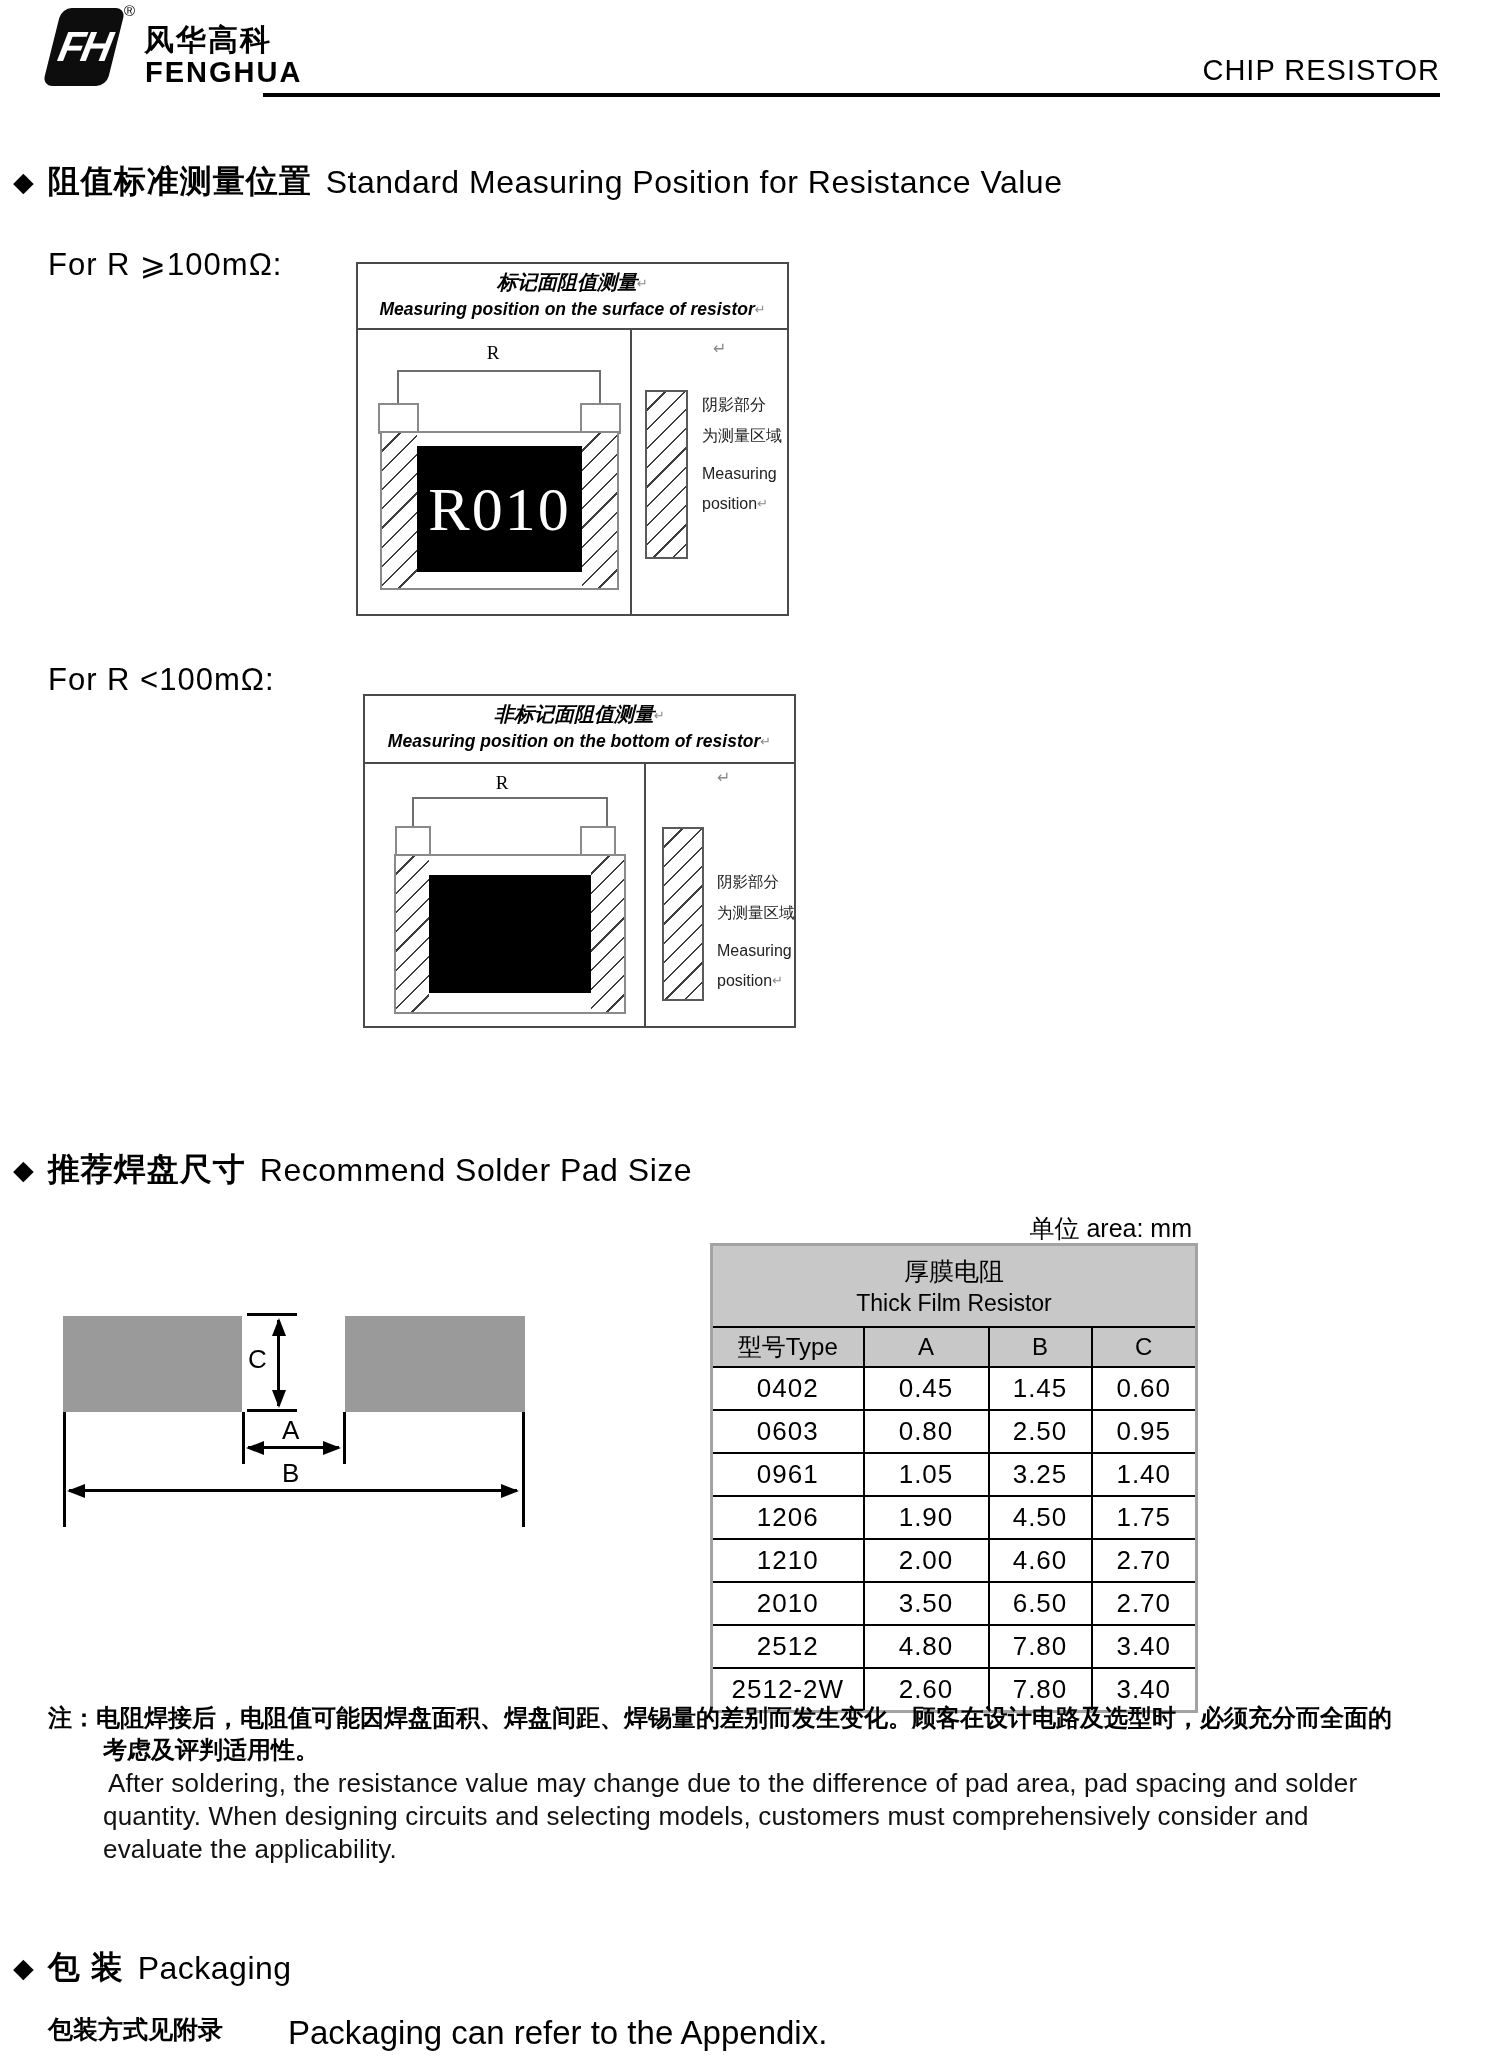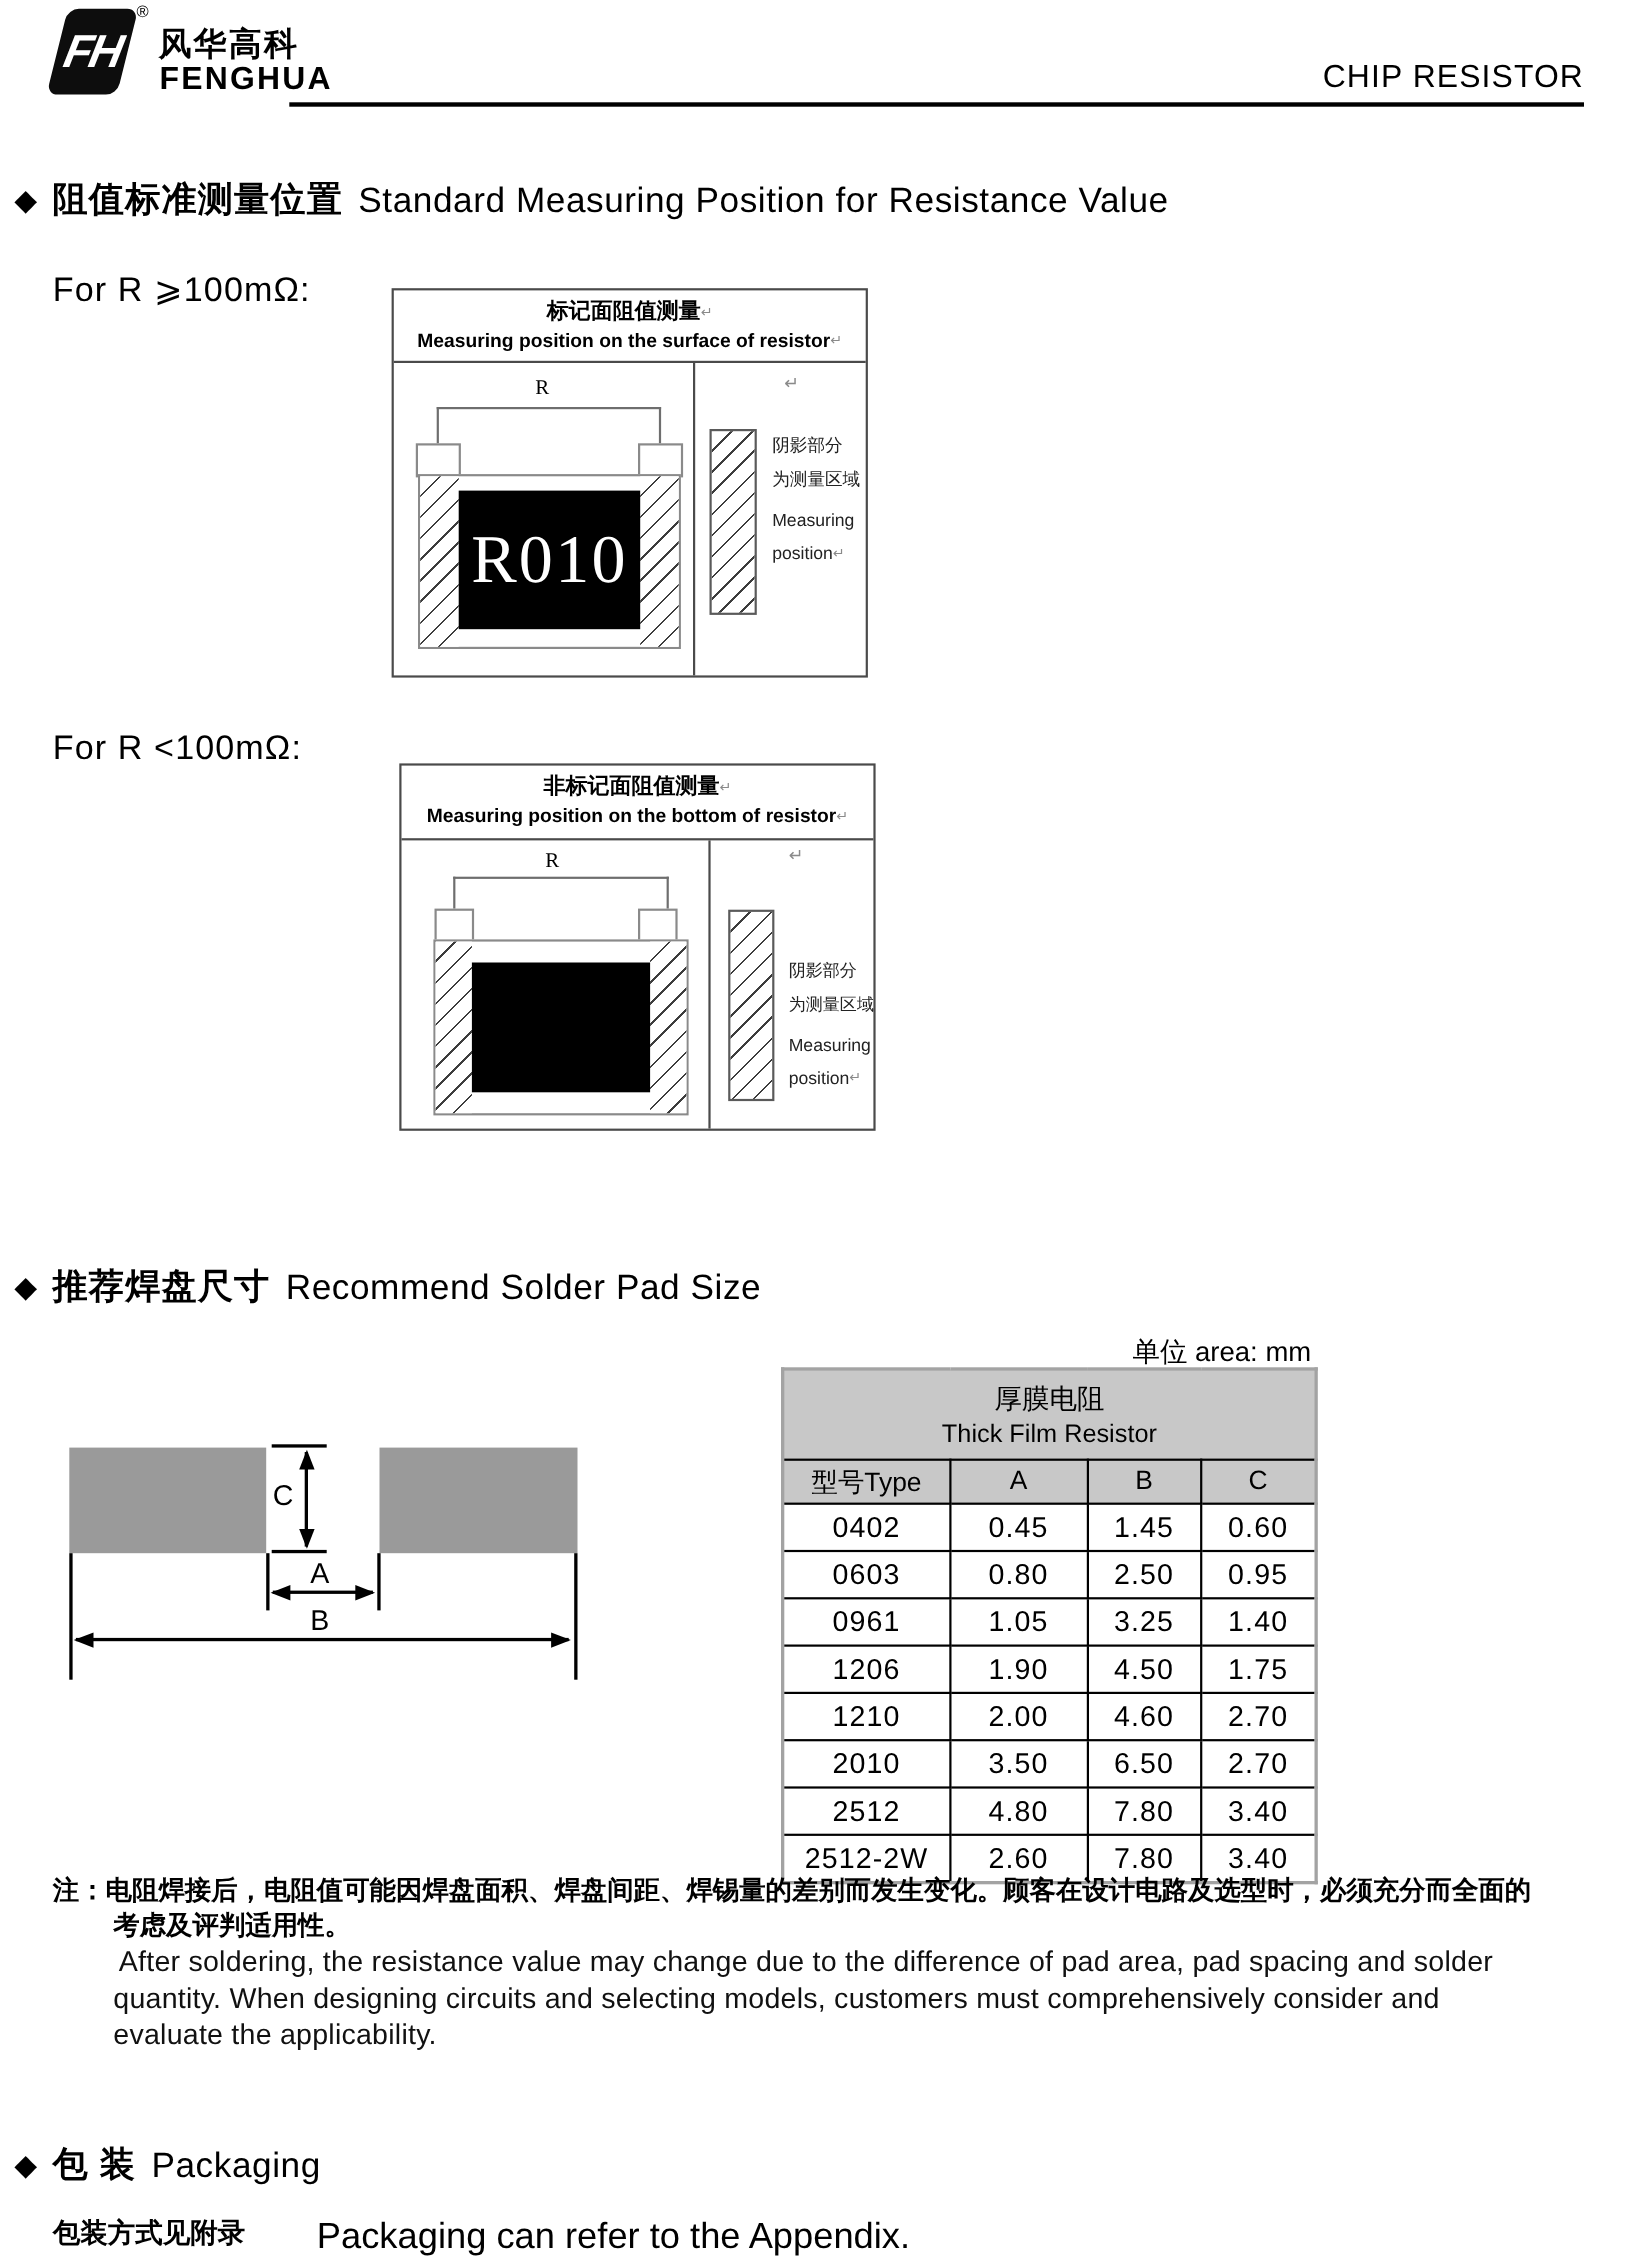--- a/index.html
+++ b/index.html
@@ -20,21 +20,21 @@
 
   
   .sec-head{position:absolute;display:flex;align-items:center;gap:14px;white-space:nowrap;}
   .bullet{font-size:27px;line-height:1;}
   .h-cn{font-size:32px;font-weight:bold;letter-spacing:1px;}
   .h-en{font-size:32px;letter-spacing:0.5px;}
   .case-label{position:absolute;font-size:31px;letter-spacing:1px;white-space:nowrap;}
 
   
   .diagram{position:absolute;border:2px solid #4a4a4a;background:#fff;}
-  .diag-title{position:absolute;left:0;top:0;right:0;border-bottom:2px solid #4a4a4a;text-align:center;}
+  .diag-title{position:absolute;left:0;top:0;right:0;border-bottom:2px solid #4a4a4a;text-align:center;font-style:italic;}
   .dt-cn{font-weight:bold;font-size:20px;margin-top:5px;}
   .dt-en{font-weight:bold;font-size:17.5px;margin-top:3px;}
   .ret{color:#8a8a8a;font-size:13px;font-weight:normal;vertical-align:1px;}
   .v-divider{position:absolute;width:0;border-left:2px solid #4a4a4a;}
   .r-label{position:absolute;font-size:19px;text-align:center;width:30px;}
   .bracket{position:absolute;border:2px solid #6e6e6e;border-bottom:none;}
   .terminal{position:absolute;background:#fff;border:2px solid #8a8a8a;}
   .res-outer{position:absolute;border:2px solid #8a8a8a;background:#fff;}
   .hatch{background-color:#fff;background-image:repeating-linear-gradient(135deg,
           rgba(0,0,0,0) 0px,rgba(0,0,0,0) 12px,#3d3d3d 12px,#3d3d3d 13.6px);}

